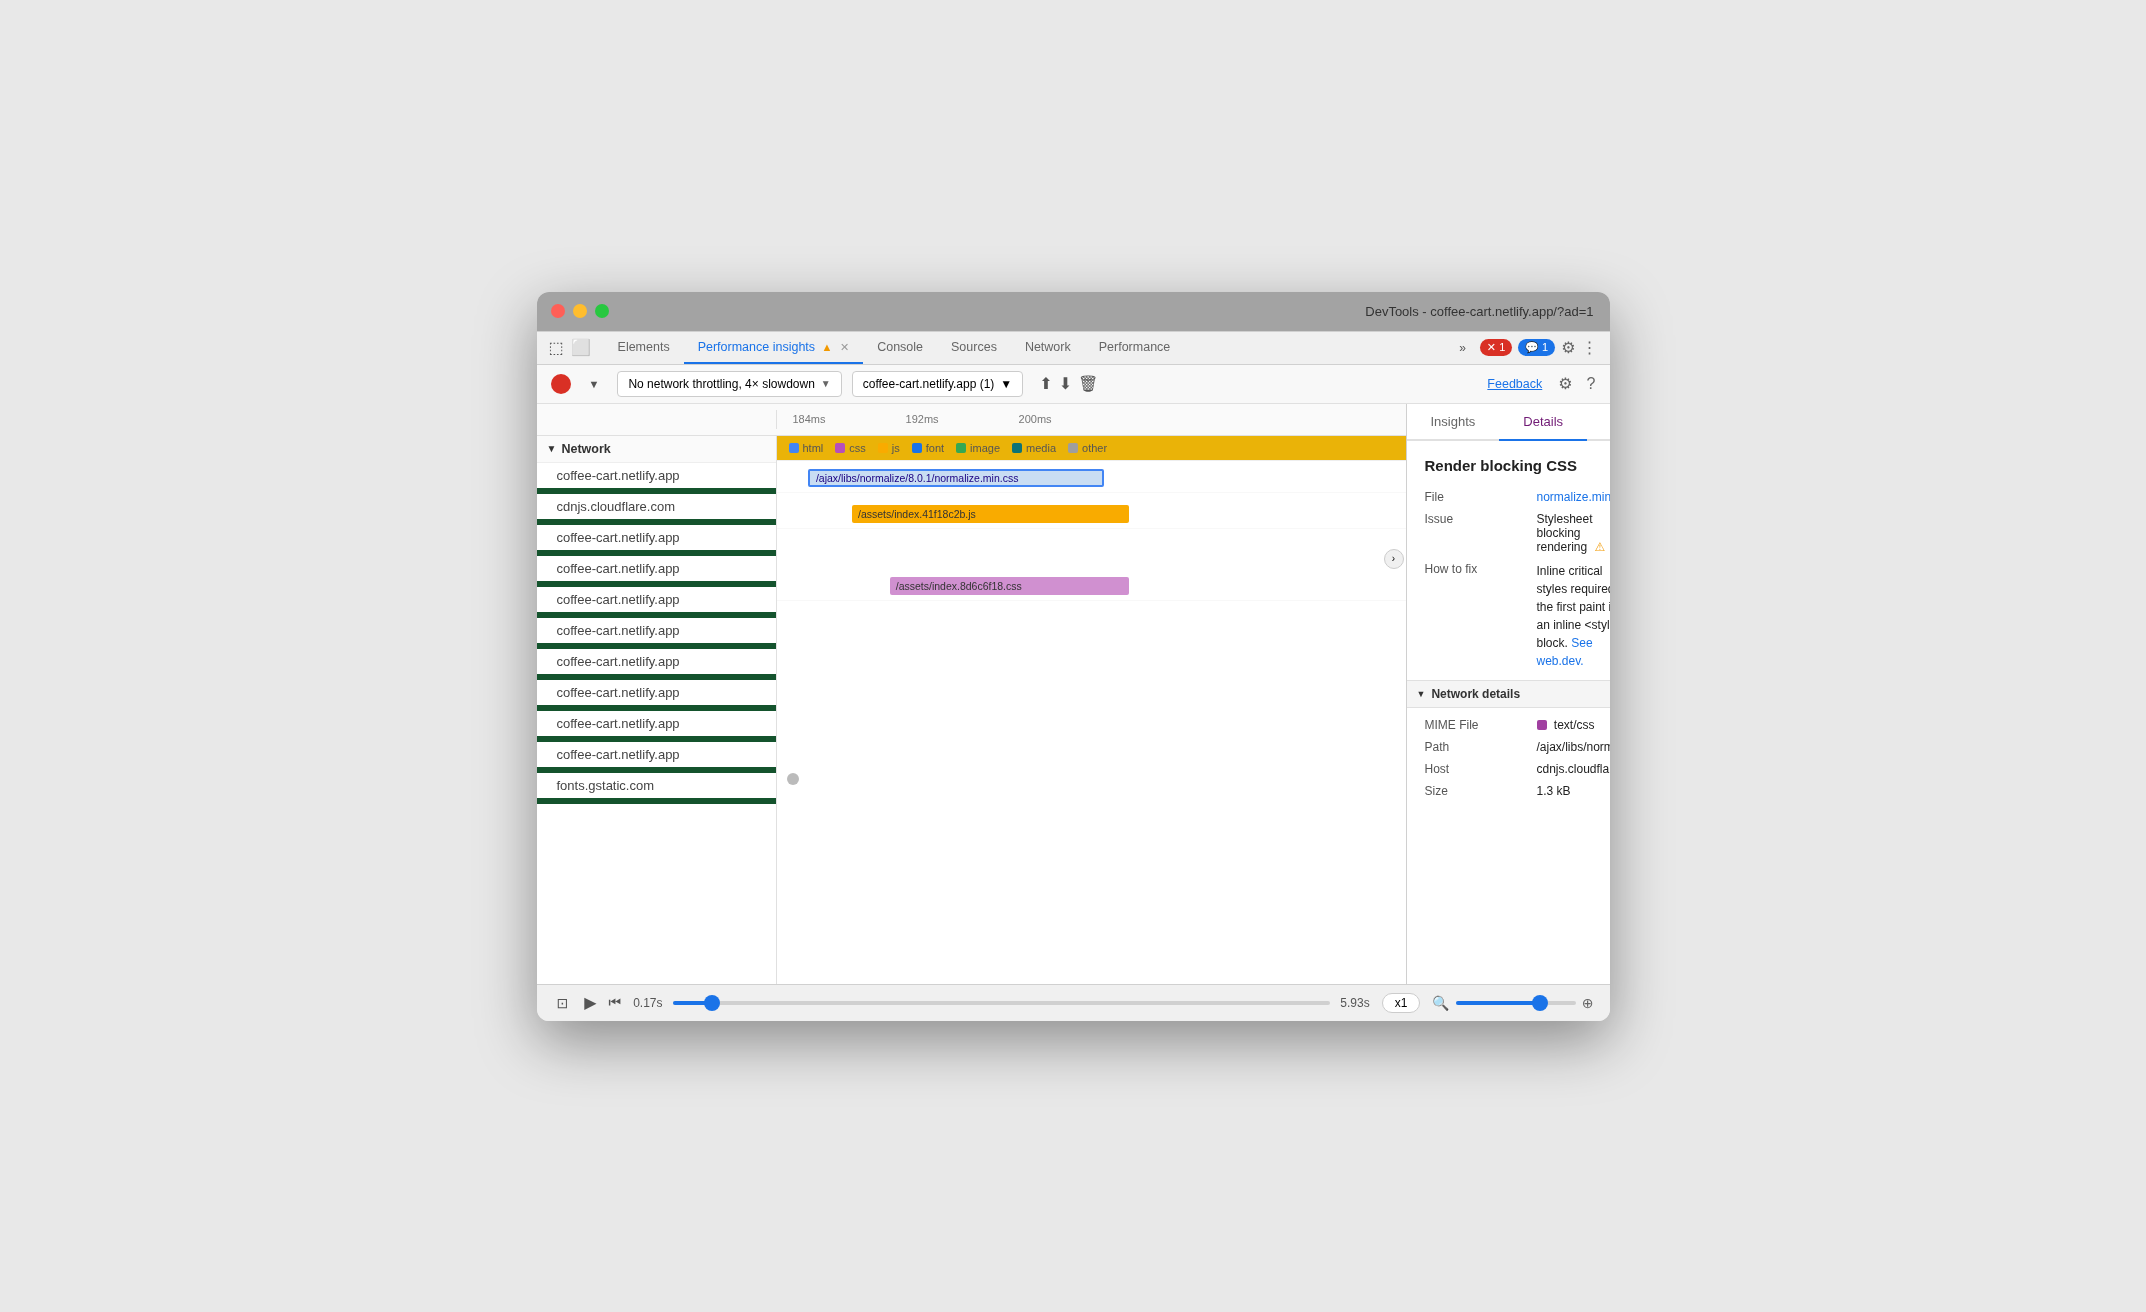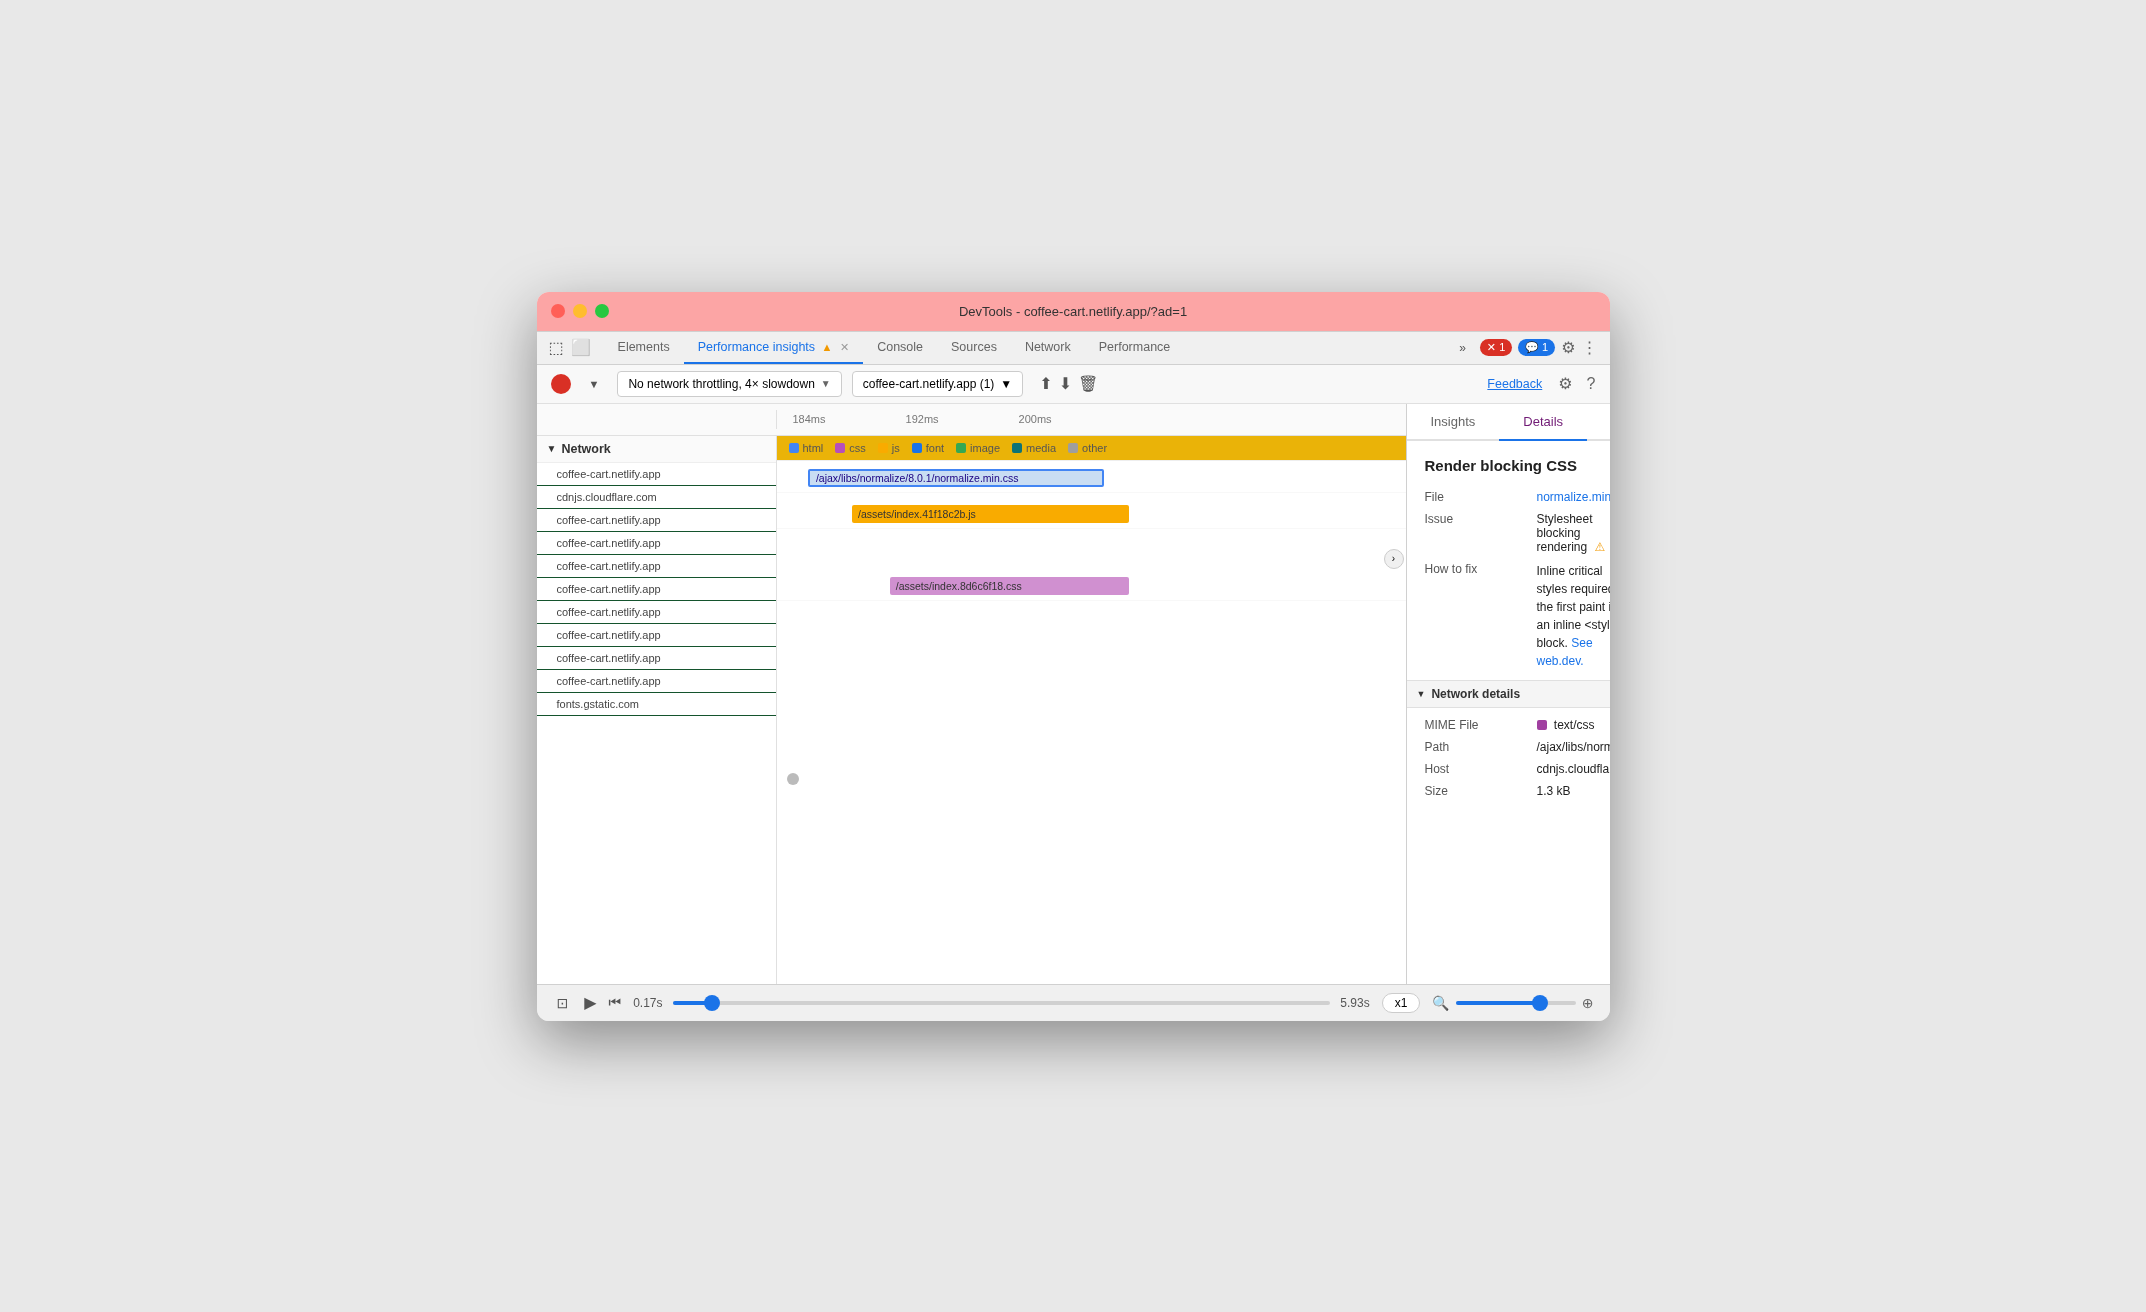--- a/index.html
+++ b/index.html
@@ -13,25 +13,25 @@
       padding: 20px;
     }
     .window {
       width: 1073px;
       background: #f5f5f5;
       border-radius: 12px;
       box-shadow: 0 20px 60px rgba(0,0,0,0.4);
       overflow: hidden;
     }
     .titlebar {
-      background: #fca5a5;
+      background: #a3a3a3;
       padding: 12px 16px;
       display: flex;
       align-items: center;
-      justify-content: center;
+      justify-content: flex-end;
       position: relative;
       border-bottom: 1px solid #d0d0d0;
     }
     .traffic-lights {
       position: absolute;
       left: 14px;
       display: flex;
       gap: 8px;
       align-items: center;
     }
@@ -223,23 +223,23 @@
       padding: 6px 10px;
       font-size: 12.5px;
       font-weight: 600;
       color: #333;
       background: #fafafa;
       border-bottom: 1px solid #eee;
     }
     .network-header-row .triangle { margin-right: 5px; font-size: 10px; }
     .network-row {
       padding: 5px 10px 5px 20px;
-      font-size: 11px;
+      font-size: 13px;
       color: #444;
-      border-bottom: 1px solid #14532d;
+      border-bottom: 6px solid #14532d;
       white-space: nowrap;
       overflow: hidden;
       text-overflow: ellipsis;
     }
     .waterfall-area {
       flex: 1;
       background: white;
       overflow-x: auto;
       position: relative;
     }

